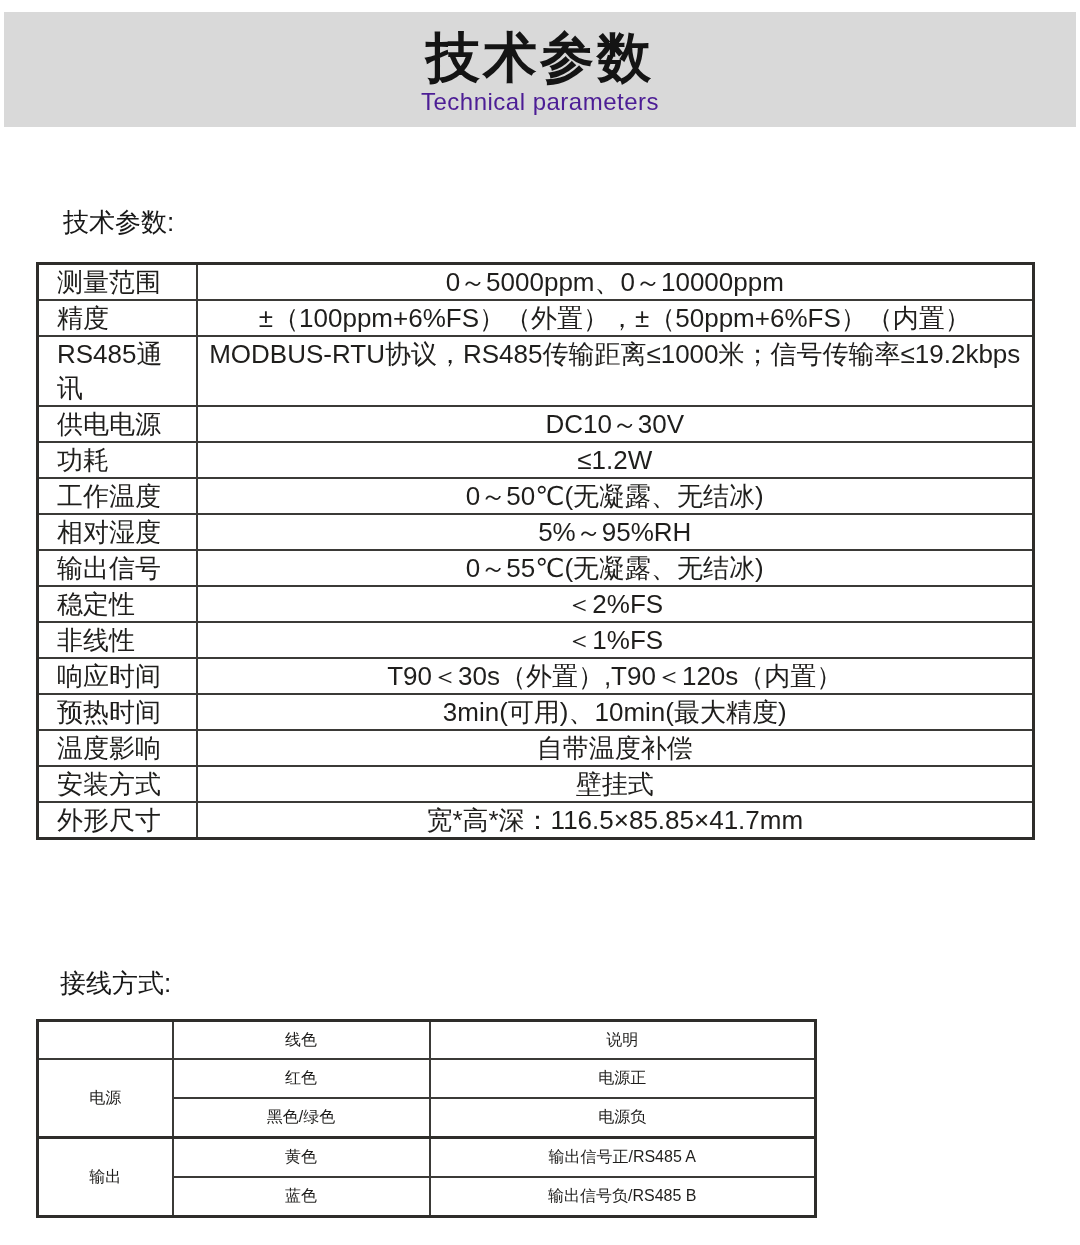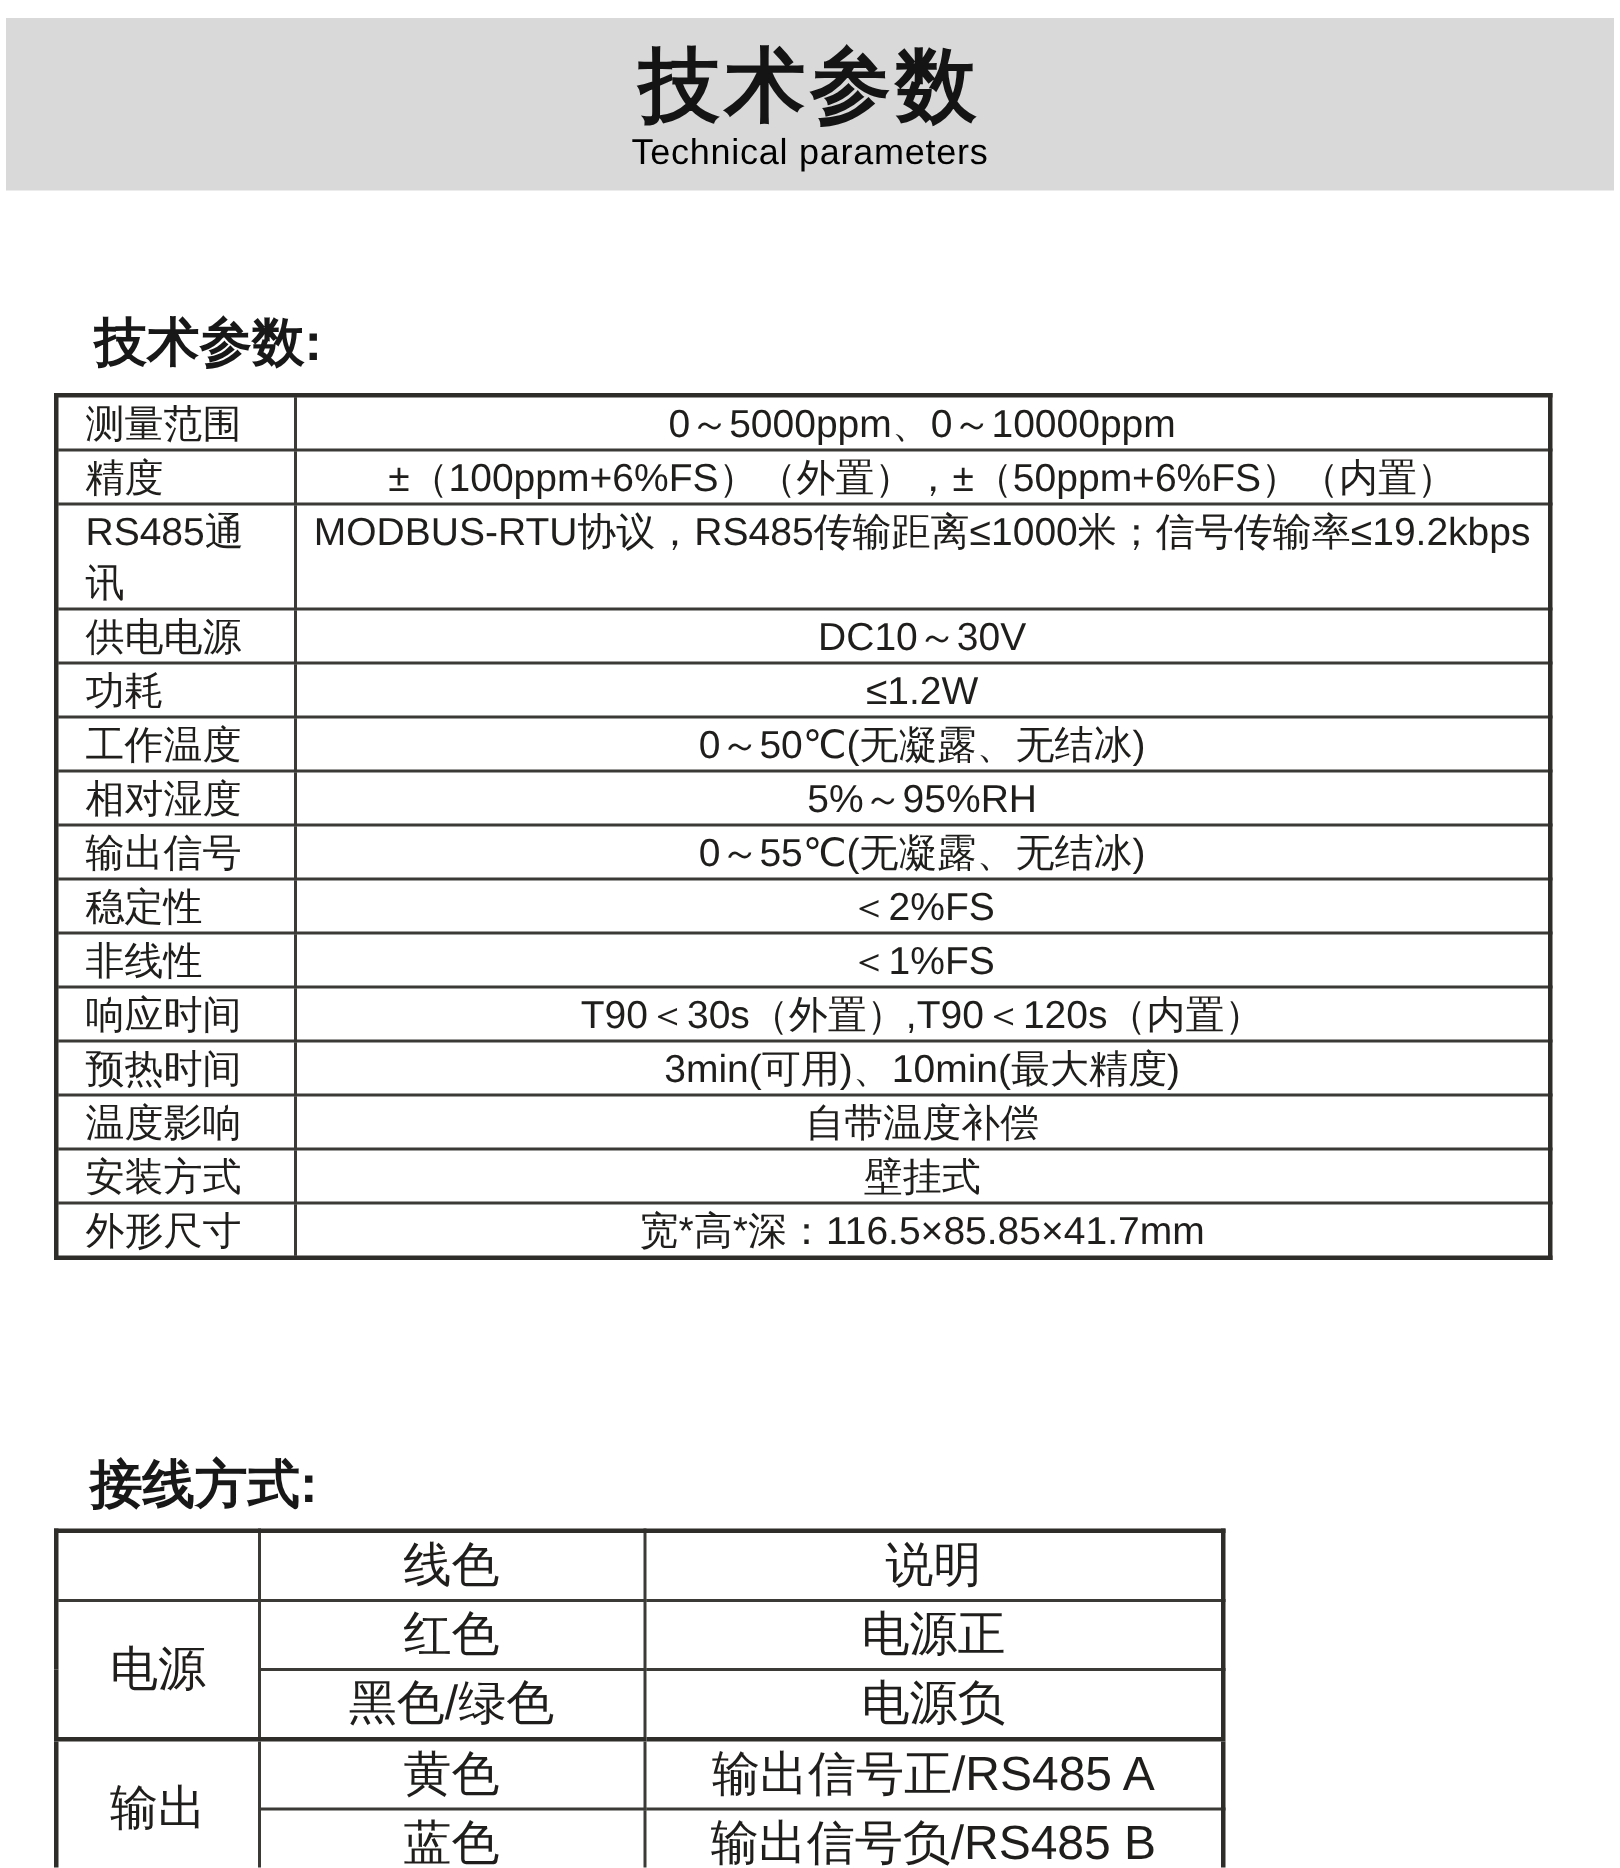--- a/index.html
+++ b/index.html
@@ -34,29 +34,29 @@
     font-weight: 700;
     letter-spacing: 3px;
     color: #141414;
   }
   .banner .subtitle {
     margin: 0;
     font-size: 24px;
     line-height: 30px;
     font-weight: 400;
     letter-spacing: 0.5px;
-    color: #000000;
+    color: #4c1d95;
   }
 
   
   .sec-heading {
     position: absolute;
     margin: 0;
-    font-size: 35px;
-    font-weight: 700;
+    font-size: 26px;
+    font-weight: 400;
     color: #181818;
   }
   .sec-heading.spec   { top: 205px; left: 63px; }
   .sec-heading.wiring { top: 966px; left: 60px; }
 
   
   table {
     border-collapse: collapse;
     table-layout: fixed;
     position: absolute;
@@ -92,21 +92,21 @@
 
   
   table.wiring {
     top: 1019px;
     left: 36px;
     width: 778px;
     border: 3px solid #2e2d2a;
   }
   table.wiring th,
   table.wiring td {
-    font-size: 32px;
+    font-size: 16px;
     text-align: center;
     vertical-align: middle;
     font-weight: 400;
   }
   table.wiring tr.head  th { height: 36px; }
   table.wiring tr.data  td { height: 37px; }
   table.wiring tr.group-sep td,
   table.wiring tr.group-sep th {
     border-top-width: 3px;
     border-top-color: #2e2d2a;

